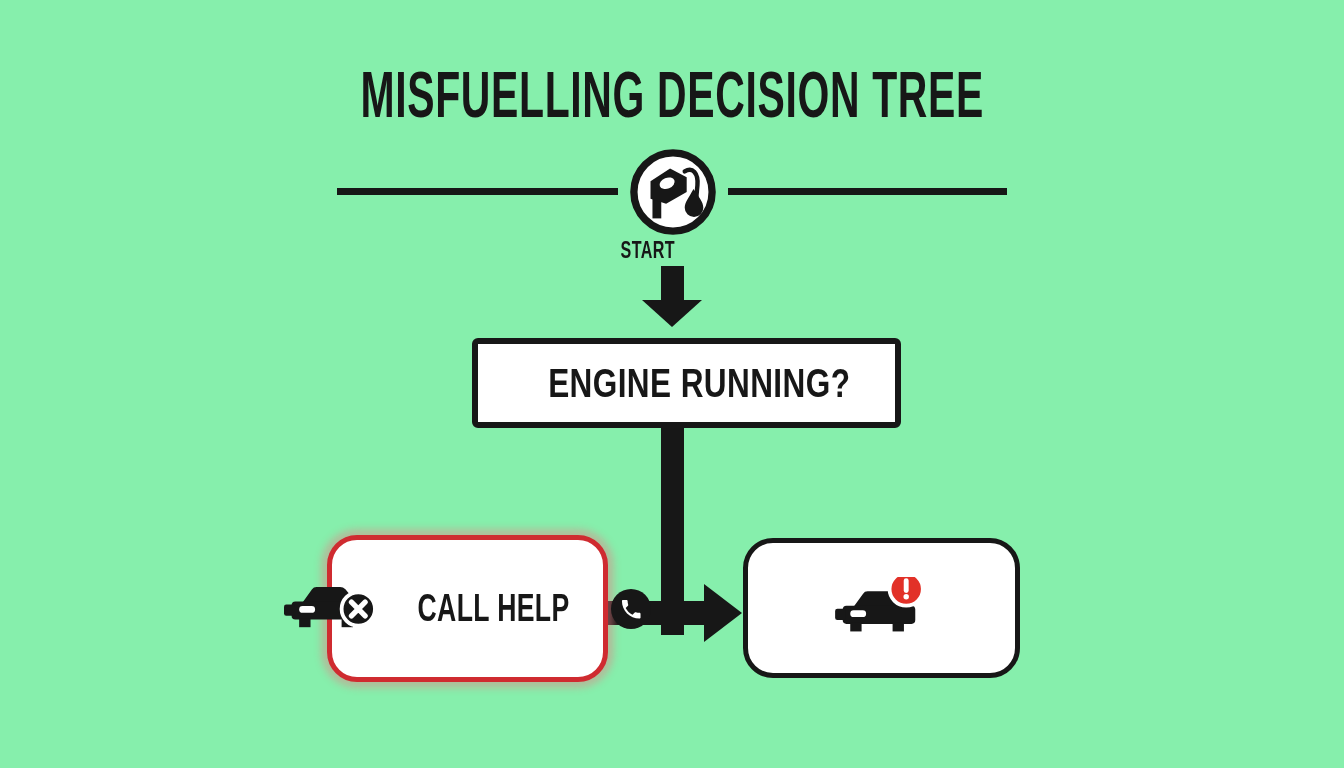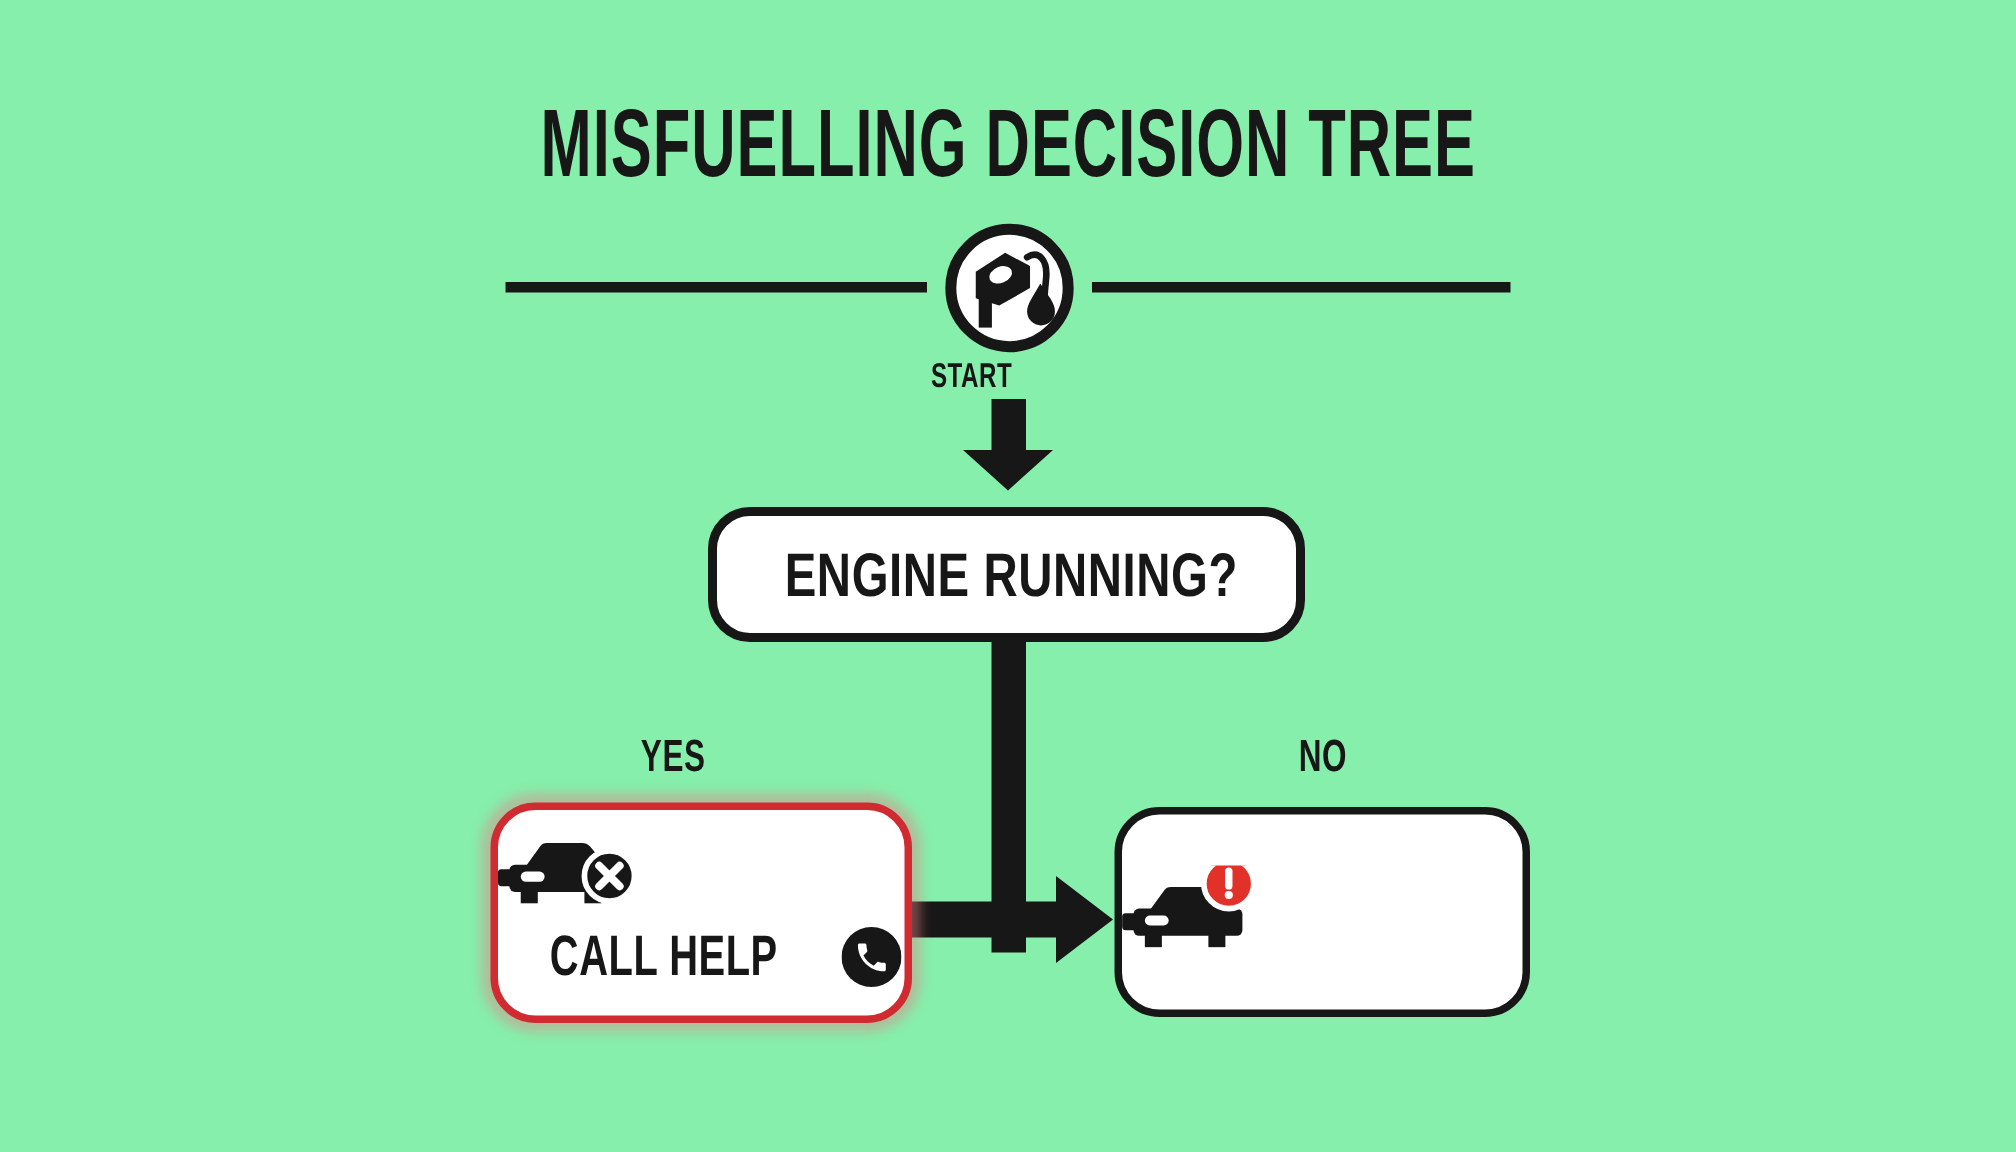--- a/index.html
+++ b/index.html
@@ -37,34 +37,34 @@
   }
   .conn-vert { left:661px; top:428px; width:23px; height:207px; }
   .conn-horz { left:608px; top:601px; width:98px; height:24px; }
   .conn-head {
     left:704px; top:584px; width:0; height:0;
     border-top:29px solid transparent; border-bottom:29px solid transparent;
     border-left:38px solid #171717;
   }
   
   .question-box {
-    left:472px; top:338px; width:398px; height:90px; box-sizing:border-box;
-    background:#ffffff; border:6px solid #171717; border-radius:28px;
-    display:flex; align-items:center; justify-content:flex-start;
+    left:472px; top:338px; width:429px; height:90px; box-sizing:border-box;
+    background:#ffffff; border:6px solid #171717; border-radius:6px;
+    display:flex; align-items:center; justify-content:flex-end;
   }
   .question-box .cx { font-size:41px; transform:scaleX(0.77); }
   
   .branch-label { top:488px; width:200px; }
   .branch-label .cx { font-size:30px; }
   .branch-label.yes { left:349px; }
   .branch-label.no  { left:782px; }
   
   .outcome {
     box-sizing:border-box; background:#ffffff; border-radius:30px;
-    display:flex; flex-direction:column; justify-content:center;
+    display:flex; flex-direction:row; align-items:center; justify-content:center;
     gap:7px;
   }
   .outcome-yes {
     left:327px; top:535px; width:281px; height:147px;
     border:5px solid #cf2b30;
     box-shadow:0 0 7px 6px rgba(229,128,133,0.45);
   }
   .outcome-no {
     left:743px; top:538px; width:277px; height:140px;
     border:5px solid #171717;
@@ -103,26 +103,20 @@
   <div class="abs arrow-down-head"></div>
 
   <div class="abs question-box">
     <span class="cx">ENGINE RUNNING?</span>
   </div>
 
   <div class="abs bar conn-vert"></div>
   <div class="abs bar conn-horz"></div>
   <div class="abs conn-head"></div>
 
-  <div class="abs ctr branch-label yes">
-    <span class="cx">YES</span>
-  </div>
-  <div class="abs ctr branch-label no">
-    <span class="cx">NO</span>
-  </div>
 
   <div class="abs outcome outcome-yes">
     <div class="icon-block">
       <svg width="94" height="52" viewBox="0 0 124 68">
         <path d="M24,26 L37,8 Q39,5 43,5 L74,5 Q78,5 81,8 L96,26 Z" fill="#171717"></path>
         <rect x="10" y="24" width="96" height="24" rx="5" fill="#171717"></rect>
         <rect x="0" y="28" width="14" height="15" rx="3" fill="#171717"></rect>
         <rect x="20" y="46" width="15" height="12" fill="#171717"></rect>
         <rect x="76" y="46" width="15" height="12" fill="#171717"></rect>
         <rect x="20" y="30" width="21" height="9" rx="4.5" fill="#ffffff"></rect>

